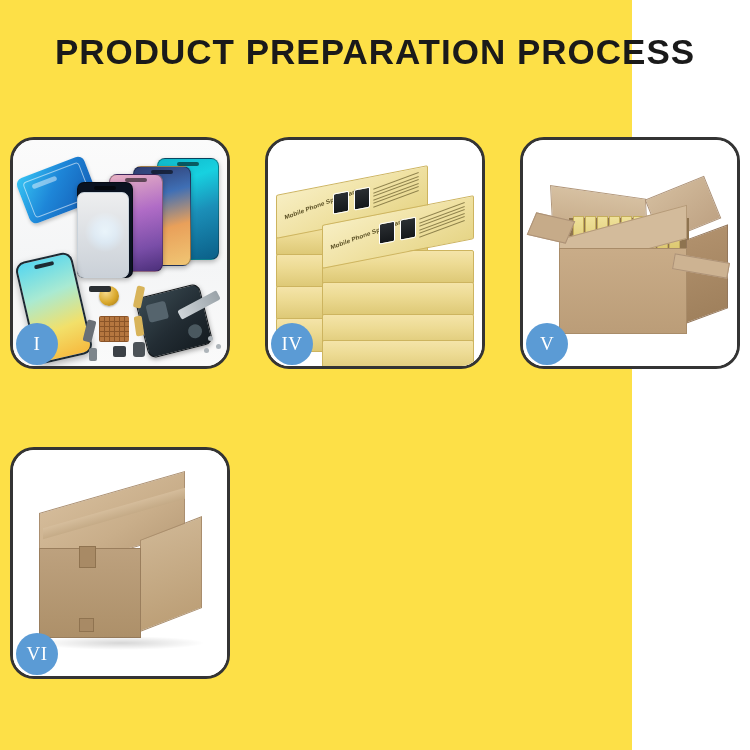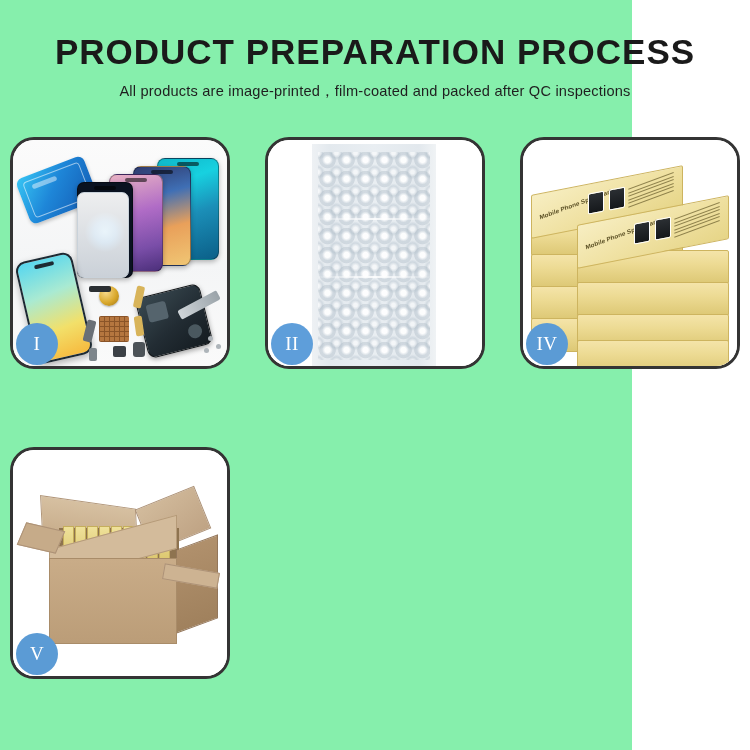--- a/index.html
+++ b/index.html
@@ -2,21 +2,21 @@
 <html><head>
 <meta charset="utf-8">
 <style>
   * { box-sizing: border-box; margin: 0; padding: 0; }
   html, body {
     width: 750px; height: 750px;
     background: #ffffff;
     font-family: "Liberation Sans", sans-serif;
     overflow: hidden;
   }
-  .page { position: relative; width: 632px; height: 750px; background: #86efac; }
+  .page { position: relative; width: 632px; height: 750px; background: #fde047; }
 
   
   .header { position: absolute; left: 0; top: 34px; width: 750px; text-align: center; }
   .title {
     font-size: 35px; font-weight: 700; letter-spacing: 1.0px;
     color: #1a1a1a; line-height: 1.05; white-space: nowrap;
     font-family: "Liberation Sans", sans-serif;
   }
   .subtitle {
     margin-top: 11px; font-size: 14.6px; color: #1f1f1f;
@@ -307,21 +307,20 @@
     background: radial-gradient(ellipse at 50% 50%, rgba(0,0,0,.16), rgba(0,0,0,0) 70%);
   }
 </style>
 </head>
 <body>
 
 <div class="page">
 
   <div class="header">
     <div class="title">PRODUCT PREPARATION PROCESS</div>
-    <div class="subtitle">All products are image-printed，film-coated and packed after QC inspections</div>
   </div>
 
   <div class="grid">
 
     <div class="panel">
       <div class="panel-inner p1">
         <div class="film"></div>
         <div class="fan">
           <div class="ph ph4">
               <i></i>
@@ -349,30 +348,20 @@
         <div class="prt" style="left:120px;top:202px;width:12px;height:15px;background:#4d5358;border-radius:3px;"></div>
         <div class="prt" style="left:76px;top:208px;width:8px;height:13px;background:#7d858b;"></div>
         <div class="tweez"></div>
         <div class="screw" style="right:14px;top:196px;"></div>
         <div class="screw" style="right:6px;top:204px;"></div>
         <div class="screw" style="right:18px;top:208px;"></div>
       </div>
       <div class="badge">I</div>
     </div>
 
-    <div class="panel">
-      <div class="panel-inner p2">
-        <div class="wrapsheet"></div>
-        <div class="bubbles"></div>
-        <div class="bubbles2"></div>
-        <div class="seamline" style="top:78px;"></div>
-        <div class="seamline" style="top:136px;"></div>
-      </div>
-      <div class="badge translucent">II</div>
-    </div>
 
 
     <div class="panel">
       <div class="panel-inner p4">
         <div class="stackwrap">
 
           <div class="kbox" style="left:2px;  top:68px;"></div>
           <div class="kbox" style="left:2px;  top:100px;"></div>
           <div class="kbox" style="left:2px;  top:132px;"></div>
           <div class="kbox" style="left:2px;  top:164px;"></div>
@@ -429,15 +418,27 @@
         <div class="ytube" style="left:146px;"></div>
         <div class="c5top"></div>
         <div class="c5side"></div>
         <div class="c5body"></div>
         <div class="flapFrontL"></div>
         <div class="flapFrontR"></div>
       </div>
       <div class="badge">V</div>
     </div>
 
+    <div class="panel">
+      <div class="panel-inner p6">
+        <div class="s6top"></div>
+        <div class="tape6"></div>
+        <div class="s6side"></div>
+        <div class="s6front"></div>
+        <div class="tab6a"></div>
+        <div class="tab6b"></div>
+        <div class="shadow6"></div>
+      </div>
+      <div class="badge">VI</div>
+    </div>
 
   </div>
 </div>
 
 </body></html>

